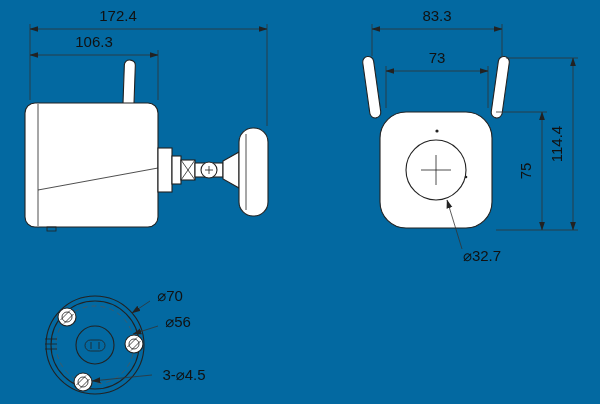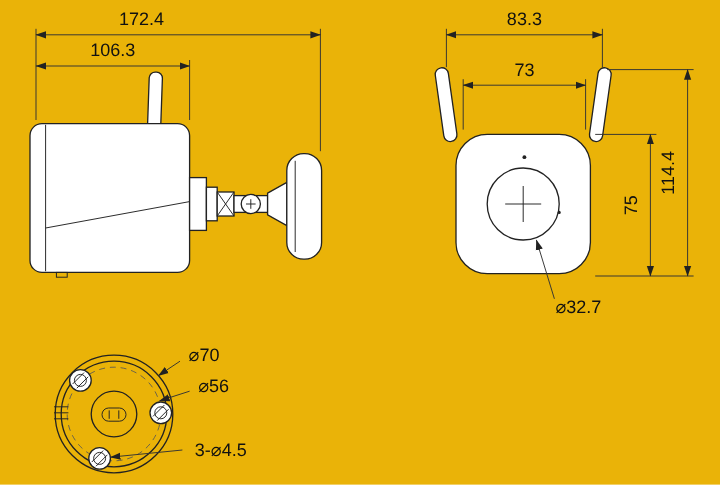--- a/index.html
+++ b/index.html
@@ -1,16 +1,16 @@
 <!DOCTYPE html>
 <html><head>
 <meta charset="utf-8">
 <style>
   html,body{margin:0;padding:0;background:#fff;}
-  .page{position:relative;width:600px;height:404px;background:#eab308;overflow:hidden;
+  .page{position:relative;width:600px;height:404px;background:#0369a1;overflow:hidden;
         font-family:"Liberation Sans",sans-serif;}
   svg{display:block;}
   .partf{fill:#ffffff;stroke:#222;stroke-width:1.1;}
   .part{fill:none;stroke:#222;stroke-width:1.1;}
   .thin{fill:none;stroke:#222;stroke-width:0.8;}
   .dl{fill:none;stroke:#333;stroke-width:0.8;}
   .ext{fill:none;stroke:#333;stroke-width:0.8;}
   .dash{fill:none;stroke:#555;stroke-width:0.7;stroke-dasharray:5 4;}
   .dim{font:15px "Liberation Sans",sans-serif;fill:#111;}
   .dot{fill:#222;stroke:none;}

